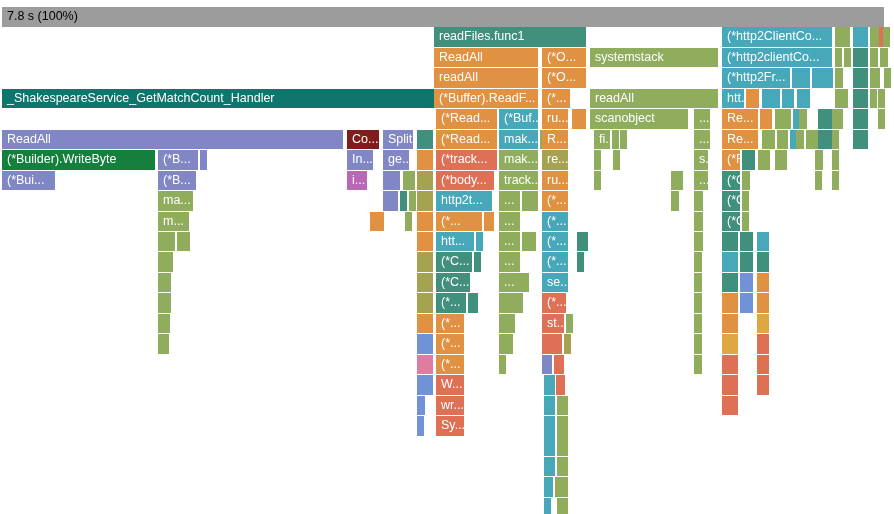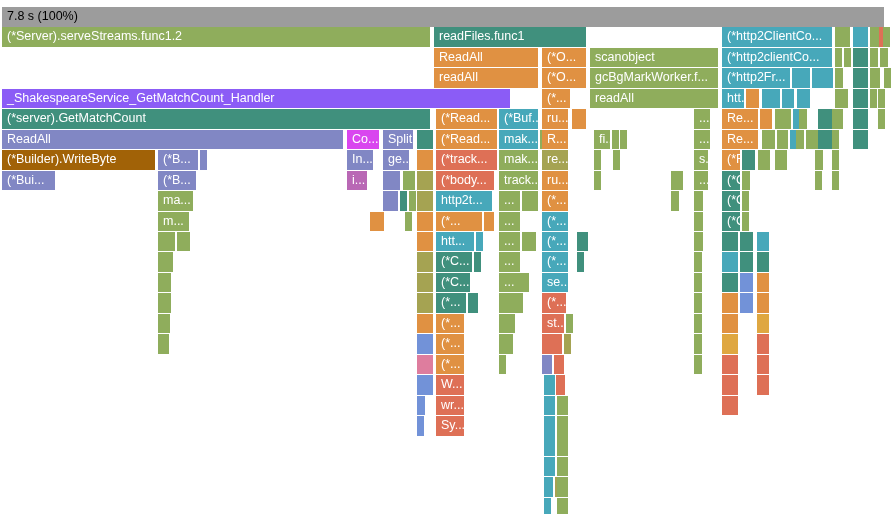--- a/index.html
+++ b/index.html
@@ -8,79 +8,78 @@
   .blk{position:absolute;box-sizing:border-box;color:#ffffff;font-size:12.5px;
        line-height:19.5px;padding:0 2px 0 5px;white-space:nowrap;overflow:hidden;
        cursor:pointer;}
   .blk.root{color:#000000;}
 </style>
 </head>
 <body>
 
 <div id="stage">
     <div class="blk root" title="7.8 s (100%)" style="left: 2px; top: 7px; width: 882px; height: 19.5px; background: rgb(156, 156, 156);">7.8 s (100%)</div>
-    <div class="blk" title="(*Server).serveStreams.func1.2" style="left: 2px; top: 27.4px; width: 428px; height: 19.5px; background: rgb(143, 173, 92);">(*Server).serveStreams.func1.2</div>
     <div class="blk" title="readFiles.func1" style="left: 434px; top: 27.4px; width: 152px; height: 19.5px; background: rgb(64, 144, 125);">readFiles.func1</div>
     <div class="blk" title="(*http2ClientCo..." style="left: 722px; top: 27.4px; width: 110px; height: 19.5px; background: rgb(71, 168, 186);">(*http2ClientCo...</div>
     <div class="blk" style="left: 835px; top: 27.4px; width: 15px; height: 19.5px; background: rgb(143, 173, 92);"></div>
     <div class="blk" style="left: 853px; top: 27.4px; width: 15px; height: 19.5px; background: rgb(71, 168, 186);"></div>
     <div class="blk" style="left: 870px; top: 27.4px; width: 4px; height: 19.5px; background: rgb(143, 173, 92);"></div>
     <div class="blk" style="left: 875px; top: 27.4px; width: 3px; height: 19.5px; background: rgb(143, 173, 92);"></div>
     <div class="blk" style="left: 879px; top: 27.4px; width: 3px; height: 19.5px; background: rgb(222, 112, 86);"></div>
     <div class="blk" style="left: 883px; top: 27.4px; width: 5px; height: 19.5px; background: rgb(143, 173, 92);"></div>
     <div class="blk" title="ReadAll" style="left: 434px; top: 47.9px; width: 104px; height: 19.5px; background: rgb(224, 145, 66);">ReadAll</div>
     <div class="blk" title="(*O..." style="left: 542px; top: 47.9px; width: 44px; height: 19.5px; background: rgb(224, 145, 66);">(*O...</div>
-    <div class="blk" title="systemstack" style="left: 590px; top: 47.9px; width: 128px; height: 19.5px; background: rgb(143, 173, 92);">scanobject</div>
+    <div class="blk" title="systemstack" style="left: 590px; top: 47.9px; width: 128px; height: 19.5px; background: rgb(143, 173, 92);">systemstack</div>
     <div class="blk" title="(*http2clientCo..." style="left: 722px; top: 47.9px; width: 110px; height: 19.5px; background: rgb(71, 168, 186);">(*http2clientCo...</div>
     <div class="blk" style="left: 835px; top: 47.9px; width: 7px; height: 19.5px; background: rgb(143, 173, 92);"></div>
     <div class="blk" style="left: 844px; top: 47.9px; width: 6px; height: 19.5px; background: rgb(143, 173, 92);"></div>
     <div class="blk" style="left: 853px; top: 47.9px; width: 15px; height: 19.5px; background: rgb(64, 144, 125);"></div>
     <div class="blk" style="left: 870px; top: 47.9px; width: 8px; height: 19.5px; background: rgb(143, 173, 92);"></div>
     <div class="blk" style="left: 880px; top: 47.9px; width: 8px; height: 19.5px; background: rgb(143, 173, 92);"></div>
     <div class="blk" title="readAll" style="left: 434px; top: 68.3px; width: 104px; height: 19.5px; background: rgb(224, 145, 66);">readAll</div>
     <div class="blk" title="(*O..." style="left: 542px; top: 68.3px; width: 44px; height: 19.5px; background: rgb(224, 145, 66);">(*O...</div>
-    <div class="blk" title="gcBgMarkWorker.f..." style="left: 590px; top: 68.3px; width: 128px; height: 19.5px; background: rgb(143, 173, 92);">gcBgMarkWorker.f...</div>
     <div class="blk" title="(*http2Fr..." style="left: 722px; top: 68.3px; width: 68px; height: 19.5px; background: rgb(71, 168, 186);">(*http2Fr...</div>
     <div class="blk" style="left: 792px; top: 68.3px; width: 18px; height: 19.5px; background: rgb(71, 168, 186);"></div>
     <div class="blk" style="left: 812px; top: 68.3px; width: 21px; height: 19.5px; background: rgb(71, 168, 186);"></div>
     <div class="blk" style="left: 835px; top: 68.3px; width: 8px; height: 19.5px; background: rgb(143, 173, 92);"></div>
     <div class="blk" style="left: 853px; top: 68.3px; width: 15px; height: 19.5px; background: rgb(64, 144, 125);"></div>
     <div class="blk" style="left: 870px; top: 68.3px; width: 10px; height: 19.5px; background: rgb(143, 173, 92);"></div>
     <div class="blk" style="left: 884px; top: 68.3px; width: 5px; height: 19.5px; background: rgb(143, 173, 92);"></div>
-    <div class="blk" title="_ShakespeareService_GetMatchCount_Handler" style="left: 2px; top: 88.8px; width: 508px; height: 19.5px; background: #8b5cf6;">_ShakespeareService_GetMatchCount_Handler</div>
+    <div class="blk" title="_ShakespeareService_GetMatchCount_Handler" style="left: 2px; top: 88.8px; width: 468px; height: 19.5px; background: #0f766e;">_ShakespeareService_GetMatchCount_Handler</div>
+    <div class="blk" title="(*Buffer).ReadF..." style="left: 434px; top: 88.8px; width: 104px; height: 19.5px; background: rgb(224, 145, 66);">(*Buffer).ReadF...</div>
     <div class="blk" title="(*..." style="left: 542px; top: 88.8px; width: 28px; height: 19.5px; background: rgb(224, 145, 66);">(*...</div>
     <div class="blk" title="gcDrain" style="left: 590px; top: 88.8px; width: 128px; height: 19.5px; background: rgb(143, 173, 92);">readAll</div>
     <div class="blk" title="htt..." style="left: 722px; top: 88.8px; width: 22px; height: 19.5px; background: rgb(71, 168, 186);">htt...</div>
     <div class="blk" style="left: 746px; top: 88.8px; width: 13px; height: 19.5px; background: rgb(224, 145, 66);"></div>
     <div class="blk" style="left: 762px; top: 88.8px; width: 18px; height: 19.5px; background: rgb(71, 168, 186);"></div>
     <div class="blk" style="left: 782px; top: 88.8px; width: 12px; height: 19.5px; background: rgb(71, 168, 186);"></div>
     <div class="blk" style="left: 797px; top: 88.8px; width: 13px; height: 19.5px; background: rgb(71, 168, 186);"></div>
     <div class="blk" style="left: 835px; top: 88.8px; width: 13px; height: 19.5px; background: rgb(143, 173, 92);"></div>
     <div class="blk" style="left: 853px; top: 88.8px; width: 15px; height: 19.5px; background: rgb(64, 144, 125);"></div>
     <div class="blk" style="left: 870px; top: 88.8px; width: 4px; height: 19.5px; background: rgb(143, 173, 92);"></div>
     <div class="blk" style="left: 878px; top: 88.8px; width: 7px; height: 19.5px; background: rgb(143, 173, 92);"></div>
-    <div class="blk" title="(*server).GetMatchCount" style="left: 2px; top: 109.3px; width: 428px; height: 19.5px; background: rgb(64, 144, 125);">(*server).GetMatchCount</div>
     <div class="blk" title="(*Read..." style="left: 436px; top: 109.3px; width: 61px; height: 19.5px; background: rgb(224, 145, 66);">(*Read...</div>
     <div class="blk" title="(*Buf..." style="left: 499px; top: 109.3px; width: 39px; height: 19.5px; background: rgb(71, 168, 186);">(*Buf...</div>
     <div class="blk" title="ru..." style="left: 542px; top: 109.3px; width: 26px; height: 19.5px; background: rgb(224, 145, 66);">ru...</div>
     <div class="blk" style="left: 572px; top: 109.3px; width: 14px; height: 19.5px; background: rgb(224, 145, 66);"></div>
+    <div class="blk" title="scanobject" style="left: 590px; top: 109.3px; width: 98px; height: 19.5px; background: rgb(143, 173, 92);">scanobject</div>
     <div class="blk" title="..." style="left: 694px; top: 109.3px; width: 16px; height: 19.5px; background: rgb(143, 173, 92);">...</div>
     <div class="blk" title="Re..." style="left: 722px; top: 109.3px; width: 36px; height: 19.5px; background: rgb(224, 145, 66);">Re...</div>
     <div class="blk" style="left: 760px; top: 109.3px; width: 12px; height: 19.5px; background: rgb(224, 145, 66);"></div>
     <div class="blk" style="left: 775px; top: 109.3px; width: 16px; height: 19.5px; background: rgb(143, 173, 92);"></div>
     <div class="blk" style="left: 793px; top: 109.3px; width: 4px; height: 19.5px; background: rgb(71, 168, 186);"></div>
     <div class="blk" style="left: 799px; top: 109.3px; width: 8px; height: 19.5px; background: rgb(143, 173, 92);"></div>
     <div class="blk" style="left: 818px; top: 109.3px; width: 3px; height: 19.5px; background: rgb(64, 144, 125);"></div>
     <div class="blk" style="left: 822px; top: 109.3px; width: 3px; height: 19.5px; background: rgb(64, 144, 125);"></div>
     <div class="blk" style="left: 826px; top: 109.3px; width: 3px; height: 19.5px; background: rgb(64, 144, 125);"></div>
     <div class="blk" style="left: 832px; top: 109.3px; width: 11px; height: 19.5px; background: rgb(143, 173, 92);"></div>
     <div class="blk" style="left: 853px; top: 109.3px; width: 15px; height: 19.5px; background: rgb(64, 144, 125);"></div>
     <div class="blk" style="left: 878px; top: 109.3px; width: 6px; height: 19.5px; background: rgb(143, 173, 92);"></div>
     <div class="blk" title="ToLower" style="left: 2px; top: 129.7px; width: 341px; height: 19.5px; background: rgb(129, 135, 196);">ReadAll</div>
-    <div class="blk" title="Co..." style="left: 347px; top: 129.7px; width: 32px; height: 19.5px; background: #d946ef;">Co...</div>
+    <div class="blk" title="Co..." style="left: 347px; top: 129.7px; width: 32px; height: 19.5px; background: #7f1d1d;">Co...</div>
     <div class="blk" title="Split" style="left: 383px; top: 129.7px; width: 30px; height: 19.5px; background: rgb(129, 135, 196);">Split</div>
     <div class="blk" style="left: 417px; top: 129.7px; width: 16px; height: 19.5px; background: rgb(64, 144, 125);"></div>
     <div class="blk" title="(*Read..." style="left: 436px; top: 129.7px; width: 61px; height: 19.5px; background: rgb(224, 145, 66);">(*Read...</div>
     <div class="blk" title="mak..." style="left: 499px; top: 129.7px; width: 39px; height: 19.5px; background: rgb(71, 168, 186);">mak...</div>
     <div class="blk" style="left: 540px; top: 129.7px; width: 2px; height: 19.5px; background: rgb(143, 173, 92);"></div>
     <div class="blk" title="R..." style="left: 542px; top: 129.7px; width: 26px; height: 19.5px; background: rgb(224, 145, 66);">R...</div>
     <div class="blk" title="fi..." style="left: 594px; top: 129.7px; width: 16px; height: 19.5px; background: rgb(143, 173, 92);">fi...</div>
     <div class="blk" style="left: 612px; top: 129.7px; width: 6px; height: 19.5px; background: rgb(143, 173, 92);"></div>
     <div class="blk" style="left: 620px; top: 129.7px; width: 7px; height: 19.5px; background: rgb(143, 173, 92);"></div>
     <div class="blk" title="..." style="left: 694px; top: 129.7px; width: 16px; height: 19.5px; background: rgb(143, 173, 92);">...</div>
@@ -89,21 +88,21 @@
     <div class="blk" style="left: 777px; top: 129.7px; width: 11px; height: 19.5px; background: rgb(143, 173, 92);"></div>
     <div class="blk" style="left: 790px; top: 129.7px; width: 4px; height: 19.5px; background: rgb(71, 168, 186);"></div>
     <div class="blk" style="left: 796px; top: 129.7px; width: 8px; height: 19.5px; background: rgb(143, 173, 92);"></div>
     <div class="blk" style="left: 806px; top: 129.7px; width: 3px; height: 19.5px; background: rgb(143, 173, 92);"></div>
     <div class="blk" style="left: 811px; top: 129.7px; width: 3px; height: 19.5px; background: rgb(143, 173, 92);"></div>
     <div class="blk" style="left: 818px; top: 129.7px; width: 3px; height: 19.5px; background: rgb(64, 144, 125);"></div>
     <div class="blk" style="left: 822px; top: 129.7px; width: 3px; height: 19.5px; background: rgb(64, 144, 125);"></div>
     <div class="blk" style="left: 826px; top: 129.7px; width: 3px; height: 19.5px; background: rgb(64, 144, 125);"></div>
     <div class="blk" style="left: 832px; top: 129.7px; width: 4px; height: 19.5px; background: rgb(143, 173, 92);"></div>
     <div class="blk" style="left: 853px; top: 129.7px; width: 15px; height: 19.5px; background: rgb(64, 144, 125);"></div>
-    <div class="blk" title="(*Builder).WriteByte" style="left: 2px; top: 150.2px; width: 153px; height: 19.5px; background: #a16207;">(*Builder).WriteByte</div>
+    <div class="blk" title="(*Builder).WriteByte" style="left: 2px; top: 150.2px; width: 153px; height: 19.5px; background: #15803d;">(*Builder).WriteByte</div>
     <div class="blk" title="(*B..." style="left: 158px; top: 150.2px; width: 40px; height: 19.5px; background: rgb(129, 135, 196);">(*B...</div>
     <div class="blk" style="left: 200px; top: 150.2px; width: 3px; height: 19.5px; background: rgb(129, 135, 196);"></div>
     <div class="blk" title="In..." style="left: 347px; top: 150.2px; width: 26px; height: 19.5px; background: rgb(129, 135, 196);">In...</div>
     <div class="blk" title="ge..." style="left: 383px; top: 150.2px; width: 26px; height: 19.5px; background: rgb(129, 135, 196);">ge...</div>
     <div class="blk" style="left: 417px; top: 150.2px; width: 16px; height: 19.5px; background: rgb(224, 145, 66);"></div>
     <div class="blk" title="(*track..." style="left: 436px; top: 150.2px; width: 61px; height: 19.5px; background: rgb(222, 112, 86);">(*track...</div>
     <div class="blk" title="mak..." style="left: 499px; top: 150.2px; width: 39px; height: 19.5px; background: rgb(143, 173, 92);">mak...</div>
     <div class="blk" title="re..." style="left: 542px; top: 150.2px; width: 26px; height: 19.5px; background: rgb(165, 163, 82);">re...</div>
     <div class="blk" style="left: 594px; top: 150.2px; width: 7px; height: 19.5px; background: rgb(143, 173, 92);"></div>
     <div class="blk" style="left: 613px; top: 150.2px; width: 2px; height: 19.5px; background: rgb(143, 173, 92);"></div>

